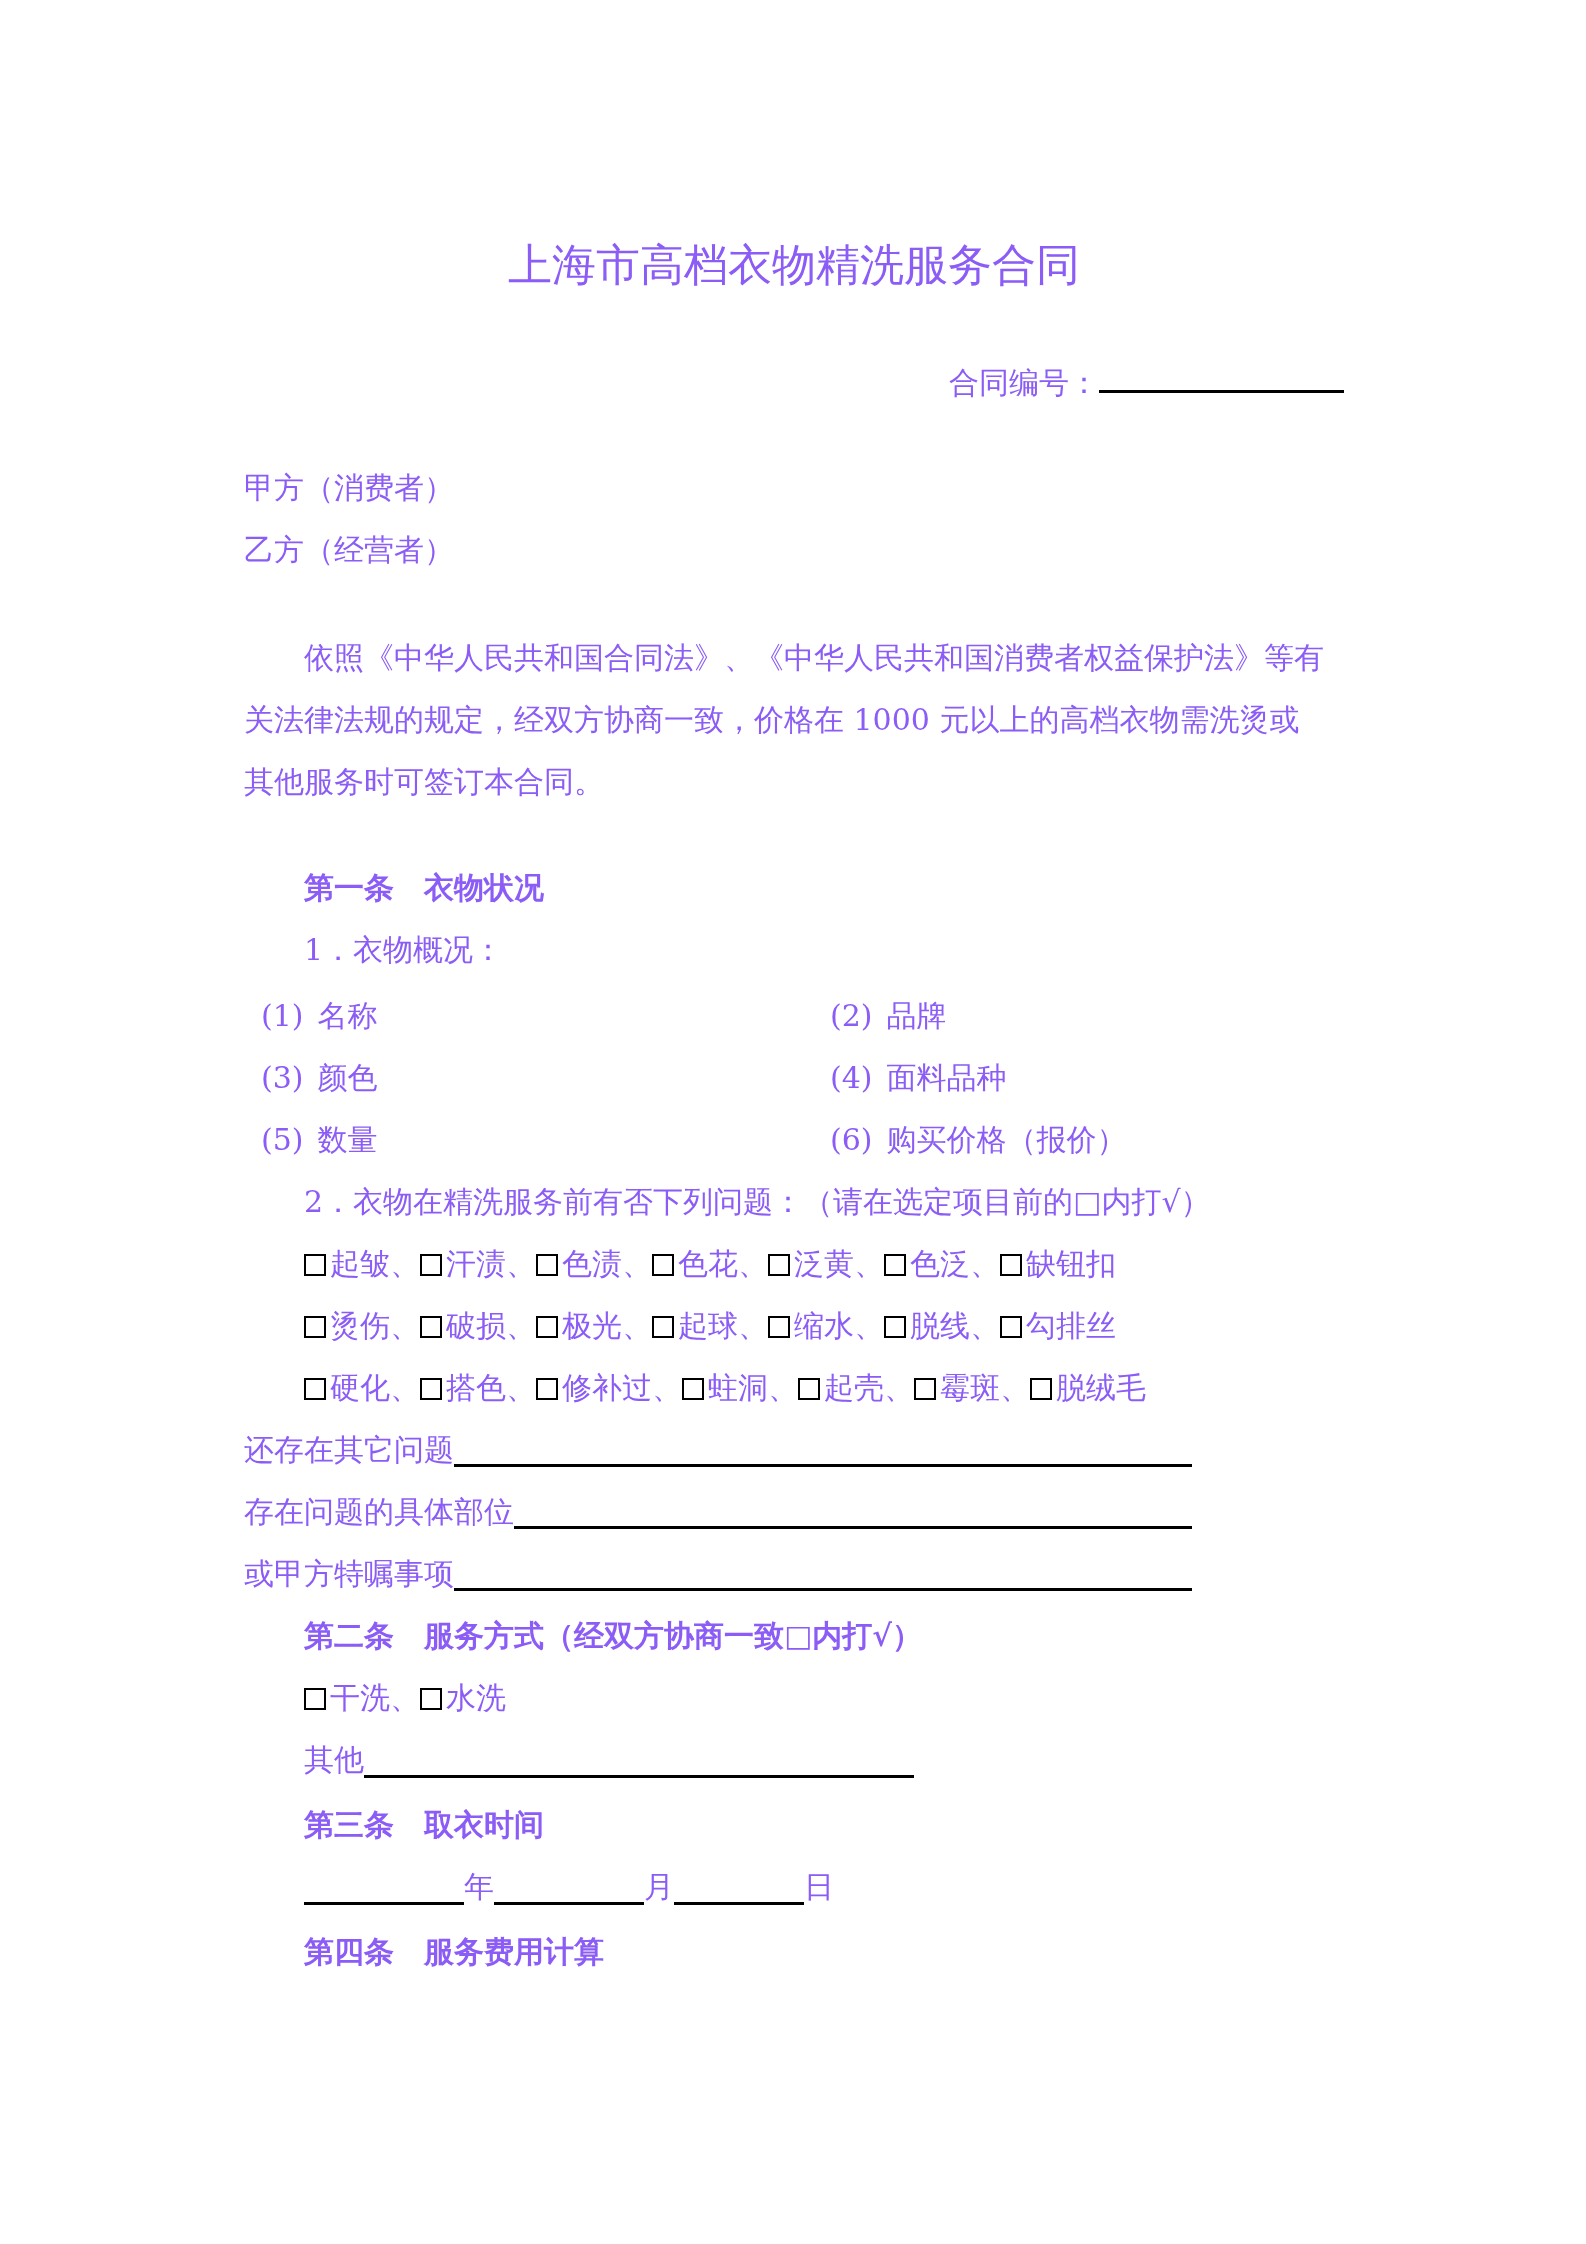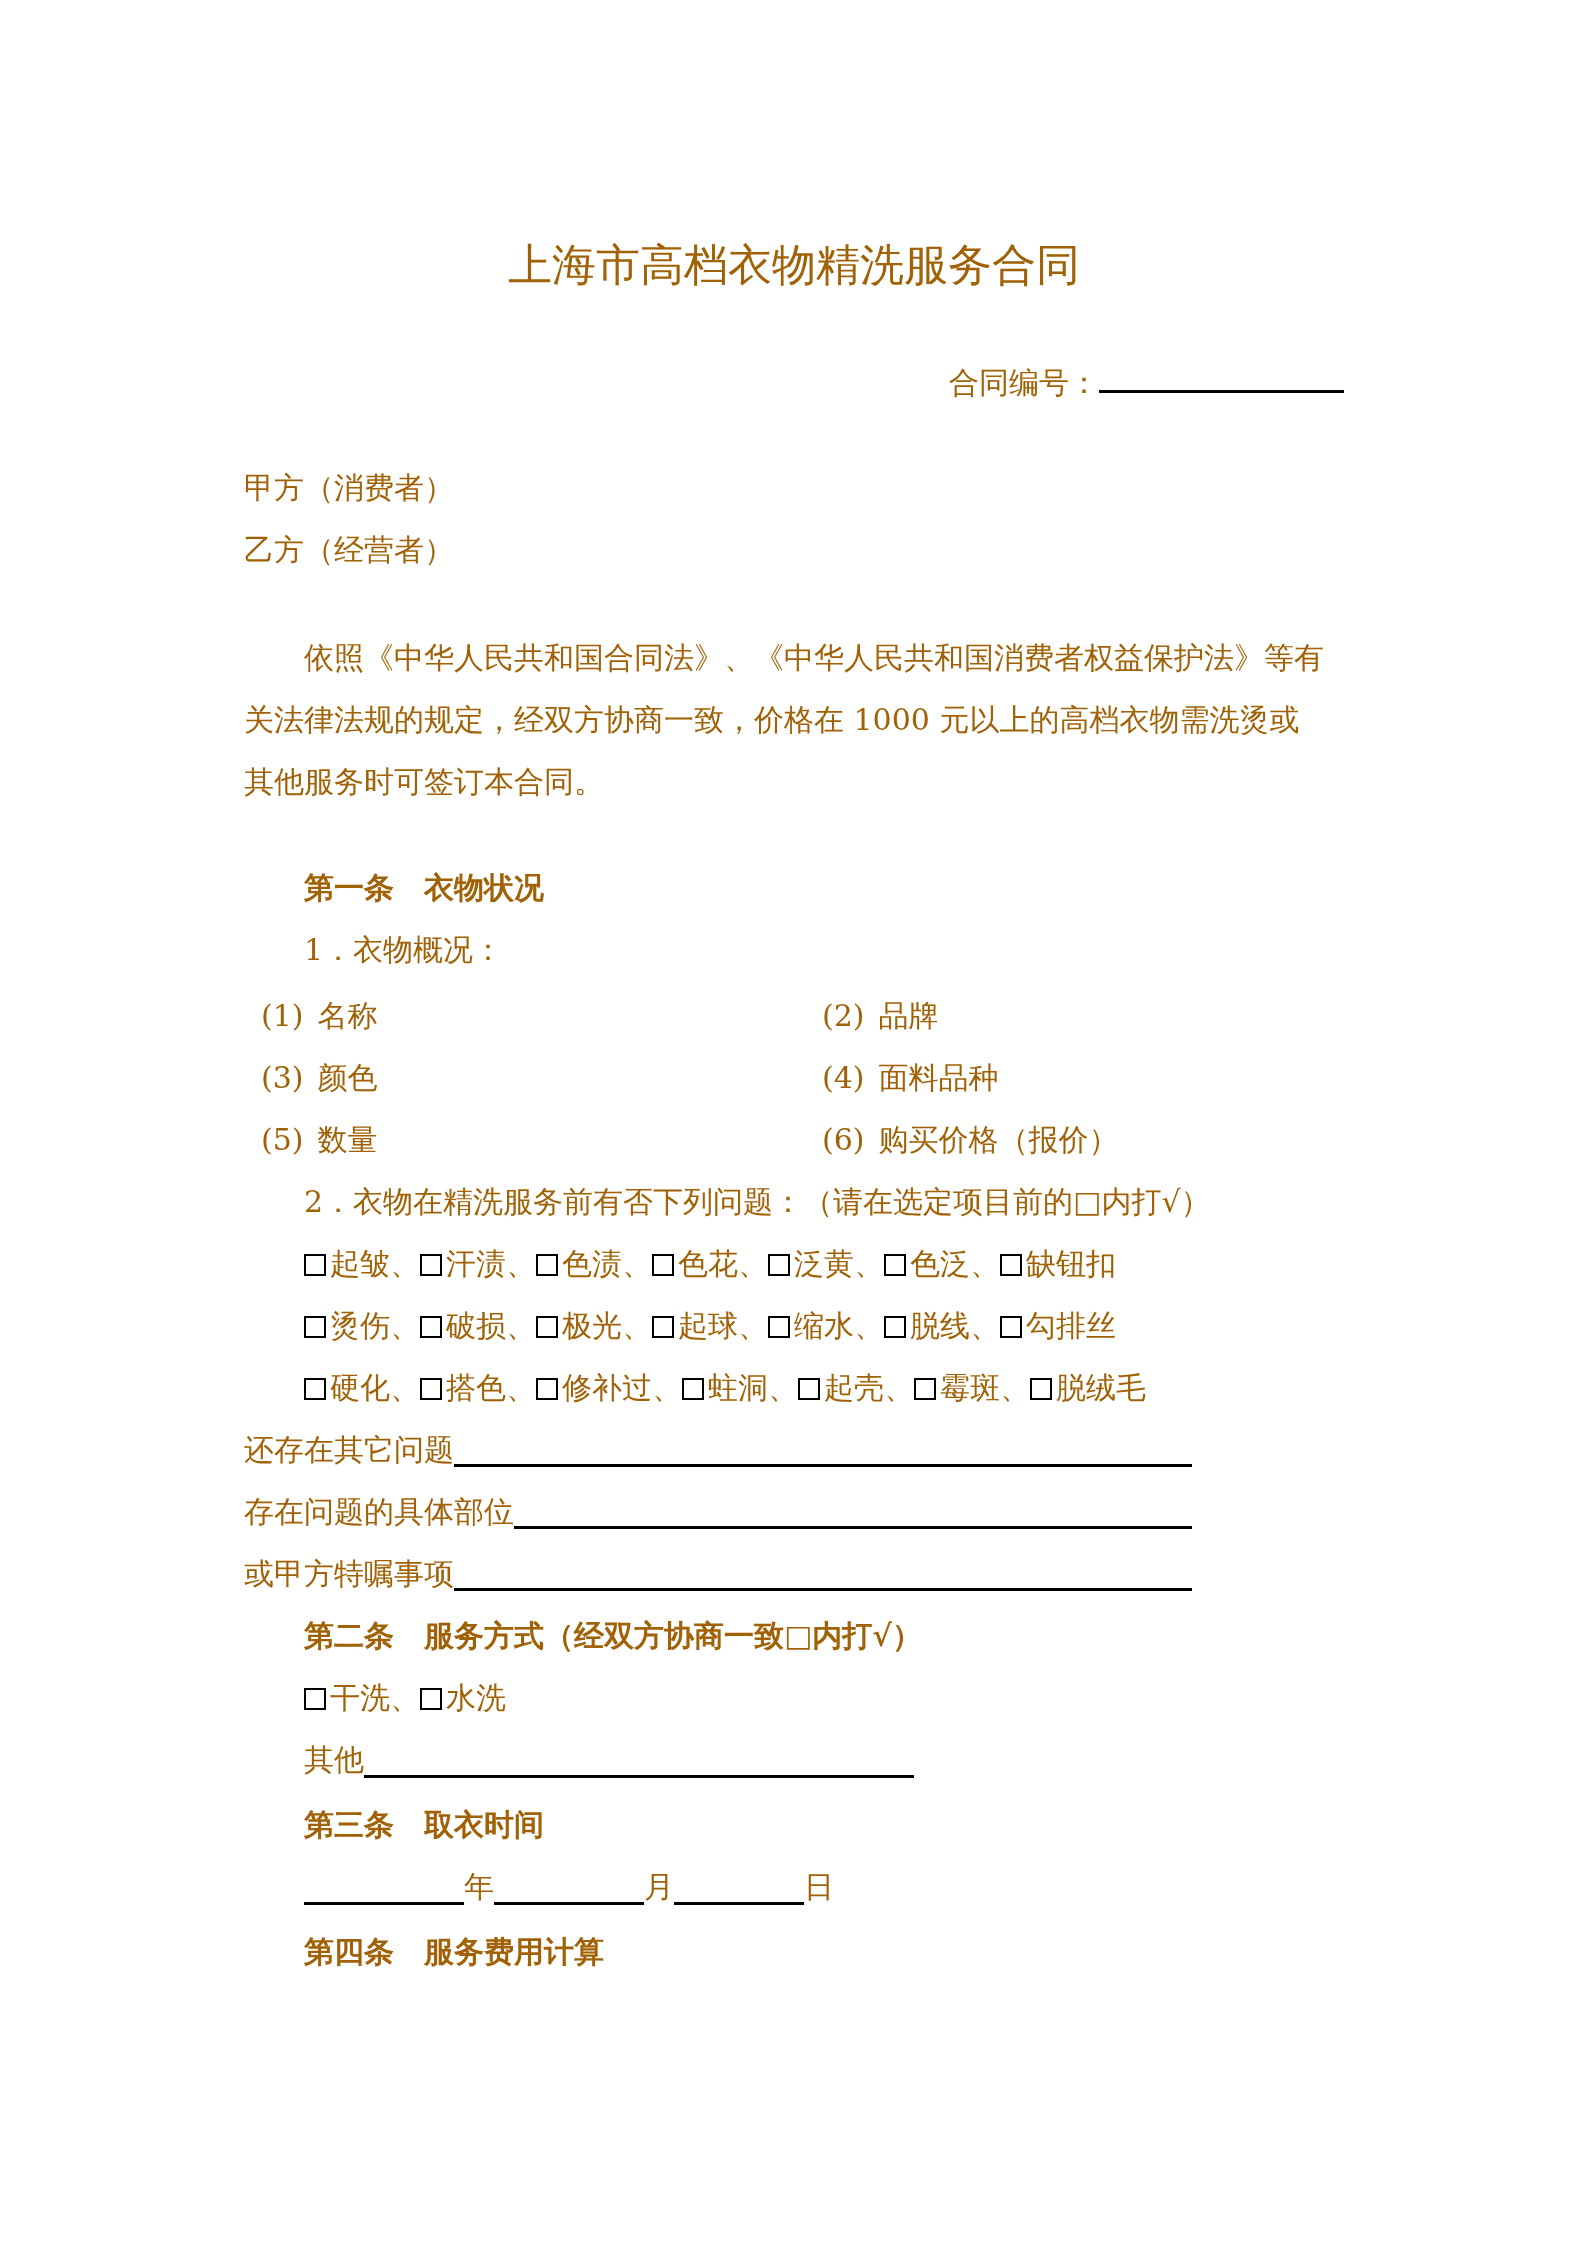--- a/index.html
+++ b/index.html
@@ -2,21 +2,21 @@
 <html><head>
 <meta charset="utf-8">
 <style>
   * { box-sizing: border-box; }
   html,body { margin:0; padding:0; background:#ffffff; }
   .page {
     position: relative;
     width: 1586px;
     height: 2196px;
     background: #ffffff;
-    color: #a16207;
+    color: #8b5cf6;
     font-family: "DejaVu Serif", "Liberation Serif", serif;
     overflow: hidden;
   }
   .content {
     position: absolute;
     left: 244px;
     top: 0;
     width: 1100px;
     font-size: 30px;
   }
@@ -39,21 +39,21 @@
     line-height: 62px;
   }
   .party-a { margin-top: 43px; }
 
   .preamble { margin-top: 46px; }
   .pre-first { text-indent: 60px; }
 
   .a1-heading { margin-top: 44px; }
 
   .ov-list { margin-top: 4px; }
-  .ov-row { display: flex; line-height: 62px; white-space: nowrap; }
+  .ov-row { display: flex; line-height: 62px; white-space: nowrap; gap: 8px; }
   .ov-cell { flex: 0 0 578px; padding-left: 17px; }
   .ov-cell.r { flex: 1 1 auto; padding-left: 0; }
   .ov-no { margin-right: 14px; }
 
   .cb-row { line-height: 62px; margin-left: 60px; white-space: nowrap; }
   .cb {
     display: inline-block;
     width: 22px; height: 22px;
     border: 2px solid #000;
     margin-right: 4px;

